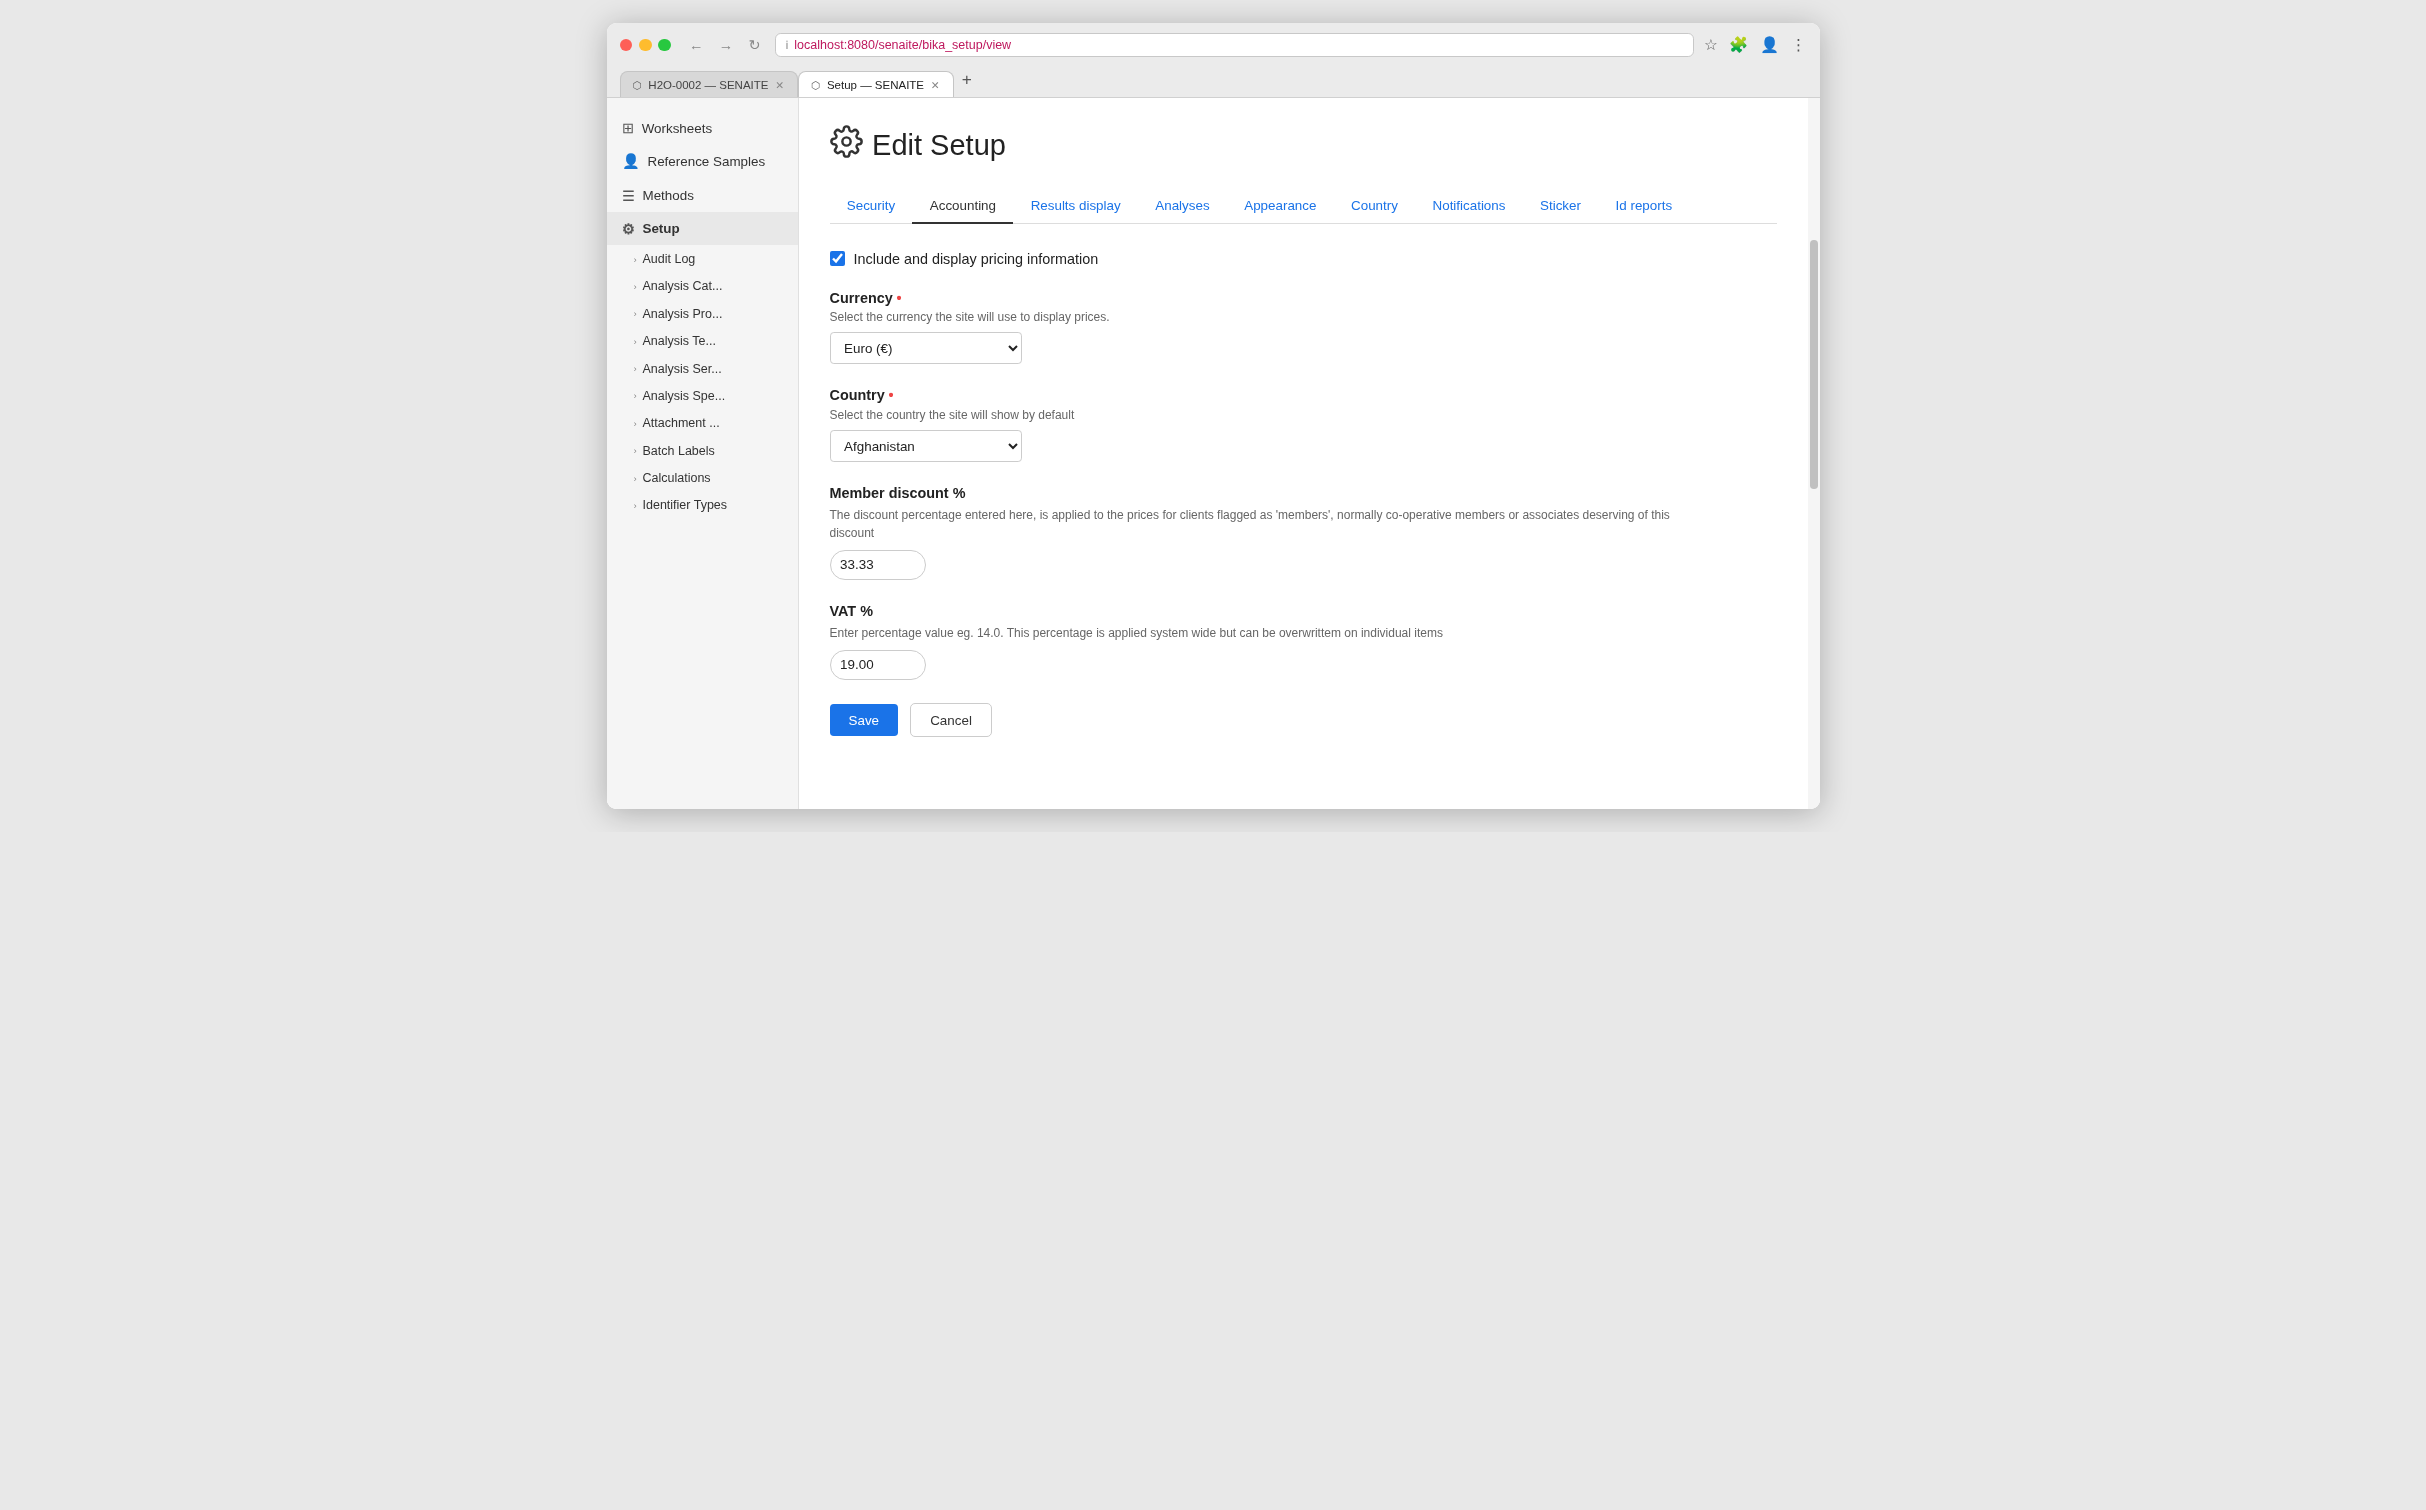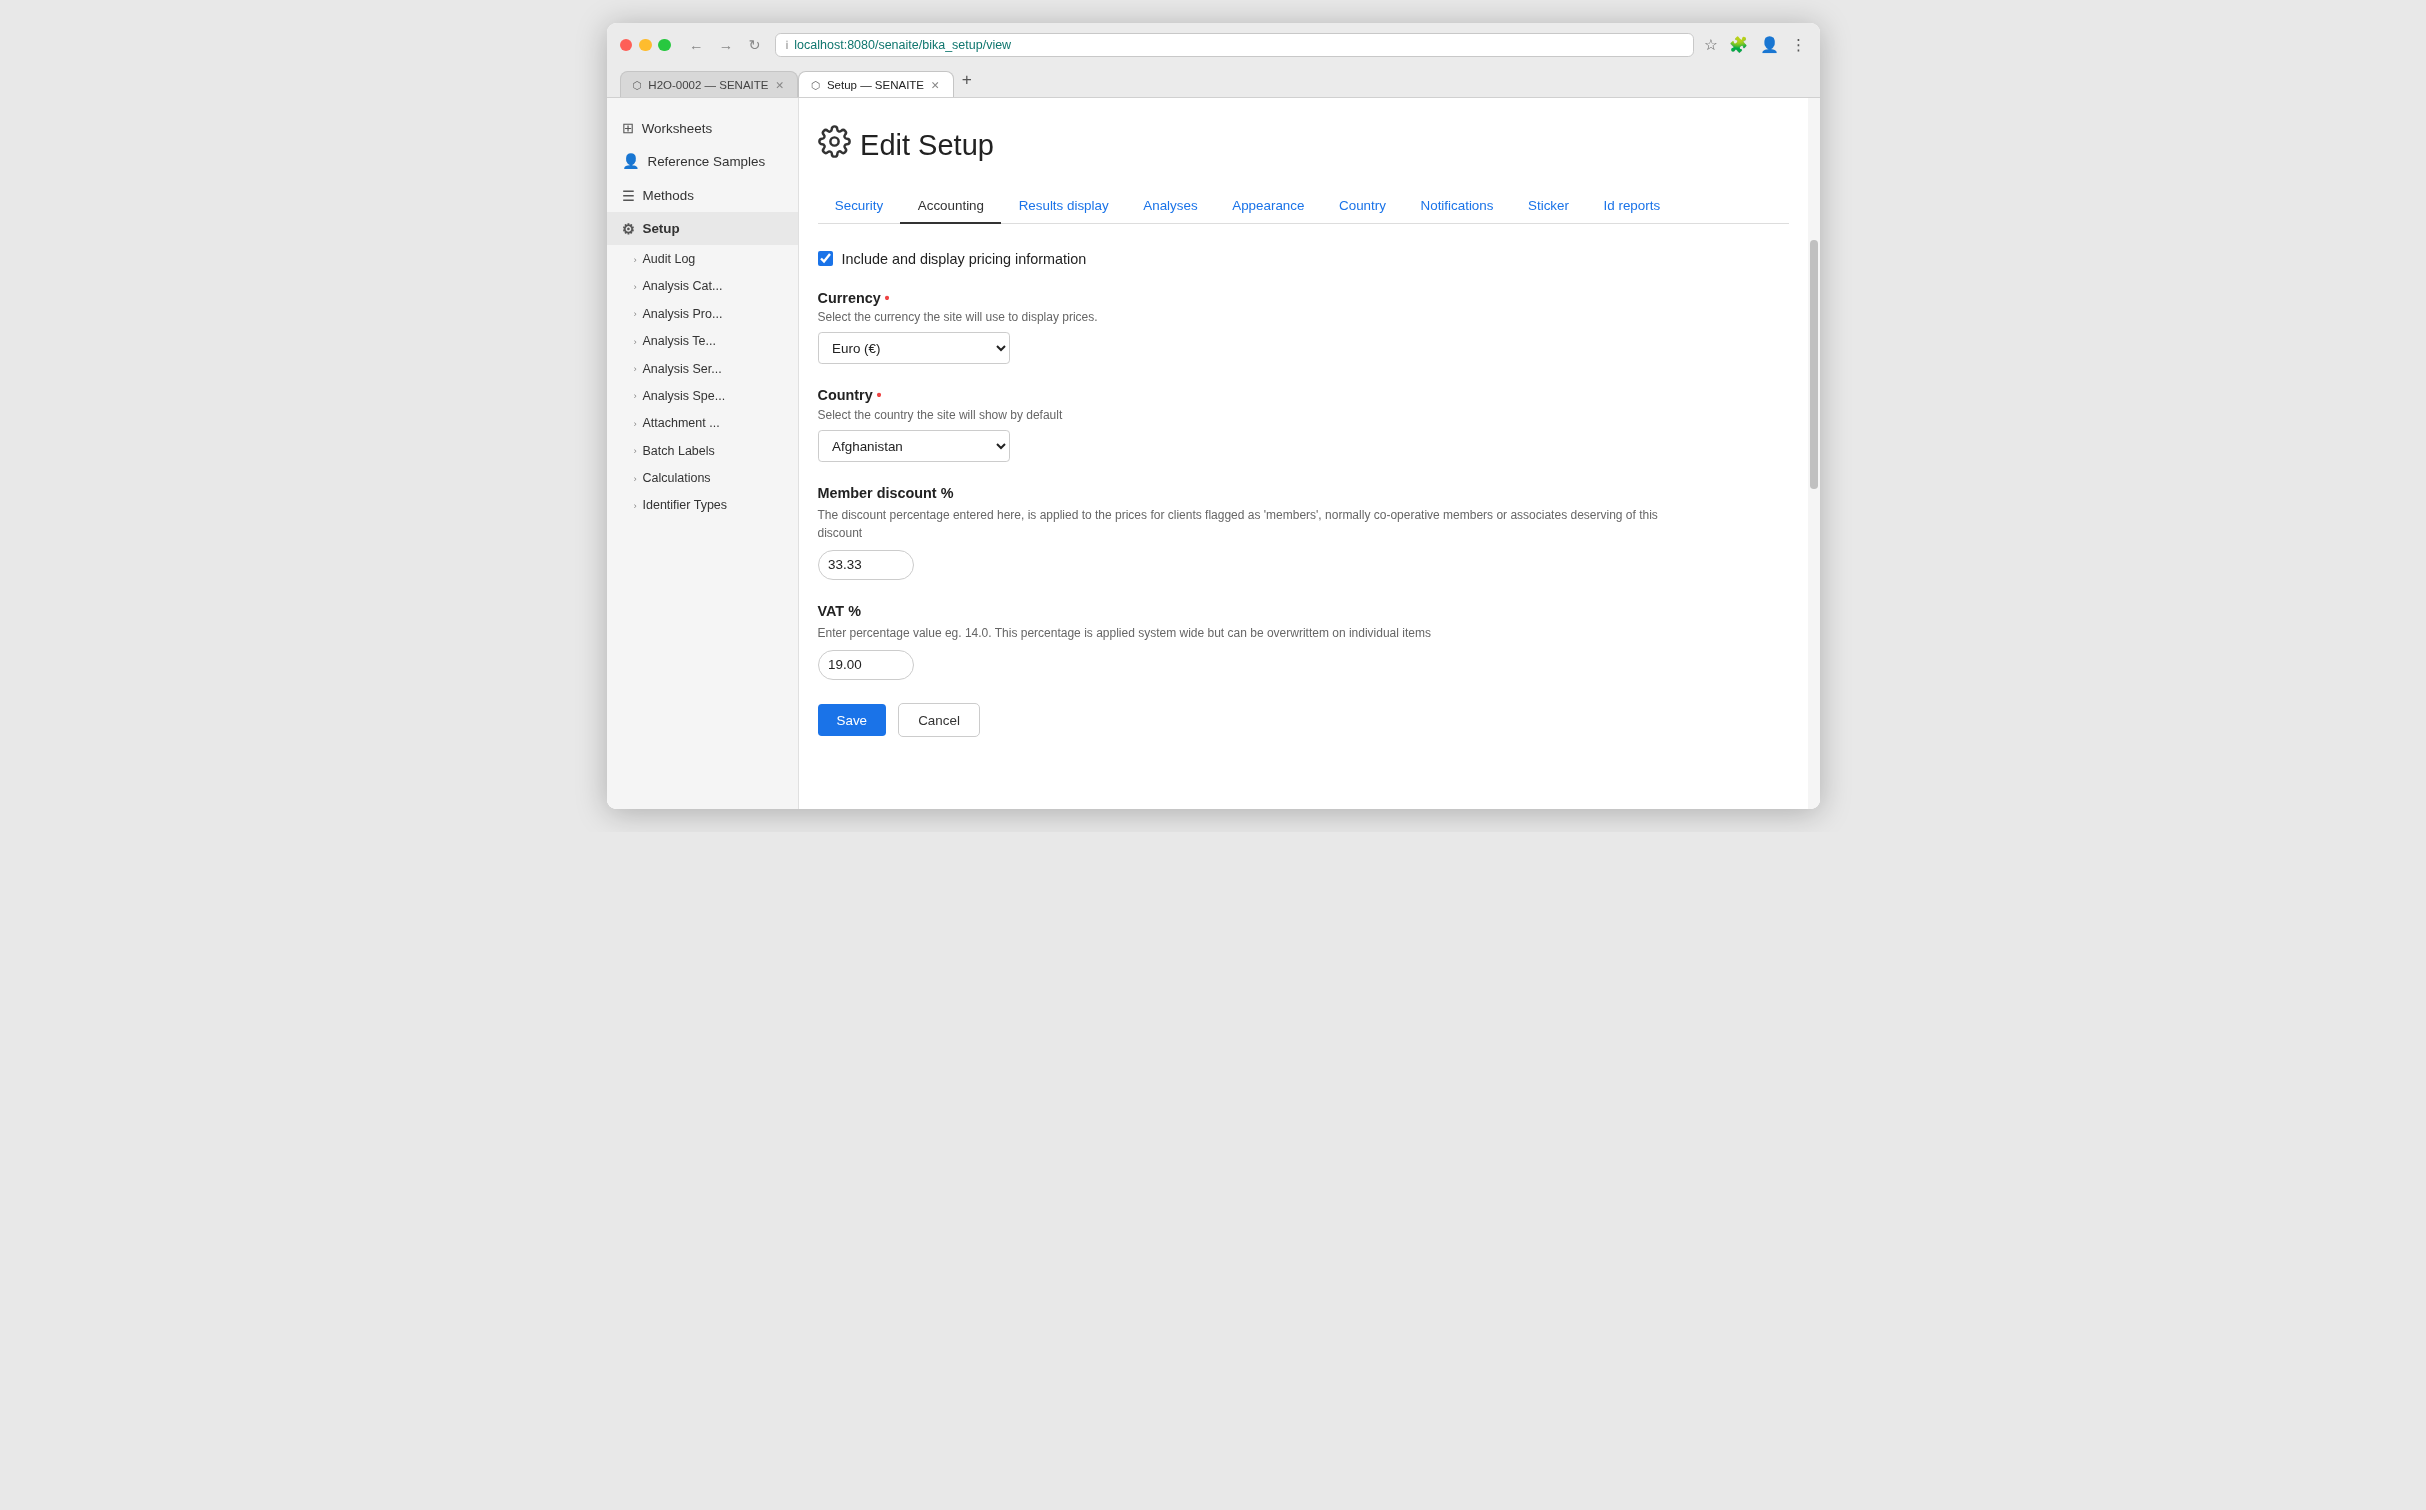--- a/index.html
+++ b/index.html
@@ -27,21 +27,21 @@
     .traffic-lights { display: flex; gap: 6.7px; margin-right: 13.4px; }
     .tl { width: 12.5px; height: 12.5px; border-radius: 50%; }
     .tl-red { background: #fe5f57; }
     .tl-yellow { background: #febc2e; }
     .tl-green { background: #28c840; }
     .nav-buttons { display: flex; gap: 5.8px; margin-right: 9.6px; }
     .nav-btn { background: none; border: none; cursor: pointer; color: #888; font-size: 14.4px; padding: 1.9px 4.8px; }
     .nav-btn:disabled { opacity: 0.35; cursor: default; }
     .address-bar-wrap { flex: 1; display: flex; align-items: center; background: #fff; border: 1px solid #c8c8c8; border-radius: 5.8px; padding: 3.8px 9.6px; }
     .address-bar-icon { color: #888; font-size: 11.5px; margin-right: 5.8px; }
-    .address-bar { flex: 1; border: none; outline: none; font-size: 12.5px; color: #0f766e; background: transparent; }
+    .address-bar { flex: 1; border: none; outline: none; font-size: 12.5px; color: #be185d; background: transparent; }
     .browser-toolbar-right { display: flex; align-items: center; gap: 11.5px; margin-left: 9.6px; font-size: 15.4px; color: #555; }
     .tabs-bar { display: flex; align-items: flex-end; gap: 0; }
     .browser-tab {
       display: flex; align-items: center; gap: 6.7px;
       background: #d8d8d8; border-radius: 7.7px 7.7px 0 0;
       padding: 6.7px 13.4px 6.7px 11.5px; font-size: 11.5px; color: #444;
       cursor: pointer; border: 1px solid #c5c5c5; border-bottom: none;
       min-width: 154px; position: relative;
     }
     .browser-tab.active { background: #fff; color: #222; z-index: 2; }
@@ -74,21 +74,21 @@
     .sidebar-item .icon { font-size: 14.4px; color: #555; }
     .sidebar-subitem {
       display: flex; align-items: center; gap: 5.8px;
       padding: 6.7px 15.4px 6.7px 27px; font-size: 12.5px; color: #333;
       cursor: pointer;
     }
     .sidebar-subitem .chevron { font-size: 9.6px; color: #888; }
 
     
     .main-content {
-      flex: 1; overflow-y: auto; padding: 27px 19px;
+      flex: 1; overflow-y: auto; padding: 27px 31px;
     }
     .page-title {
       display: flex; align-items: center; gap: 9.6px;
       font-size: 29px; font-weight: 300; color: #222;
       margin-bottom: 23px;
     }
     .page-title .gear-icon { font-size: 27px; color: #333; }
 
     
     .tabs-nav {

